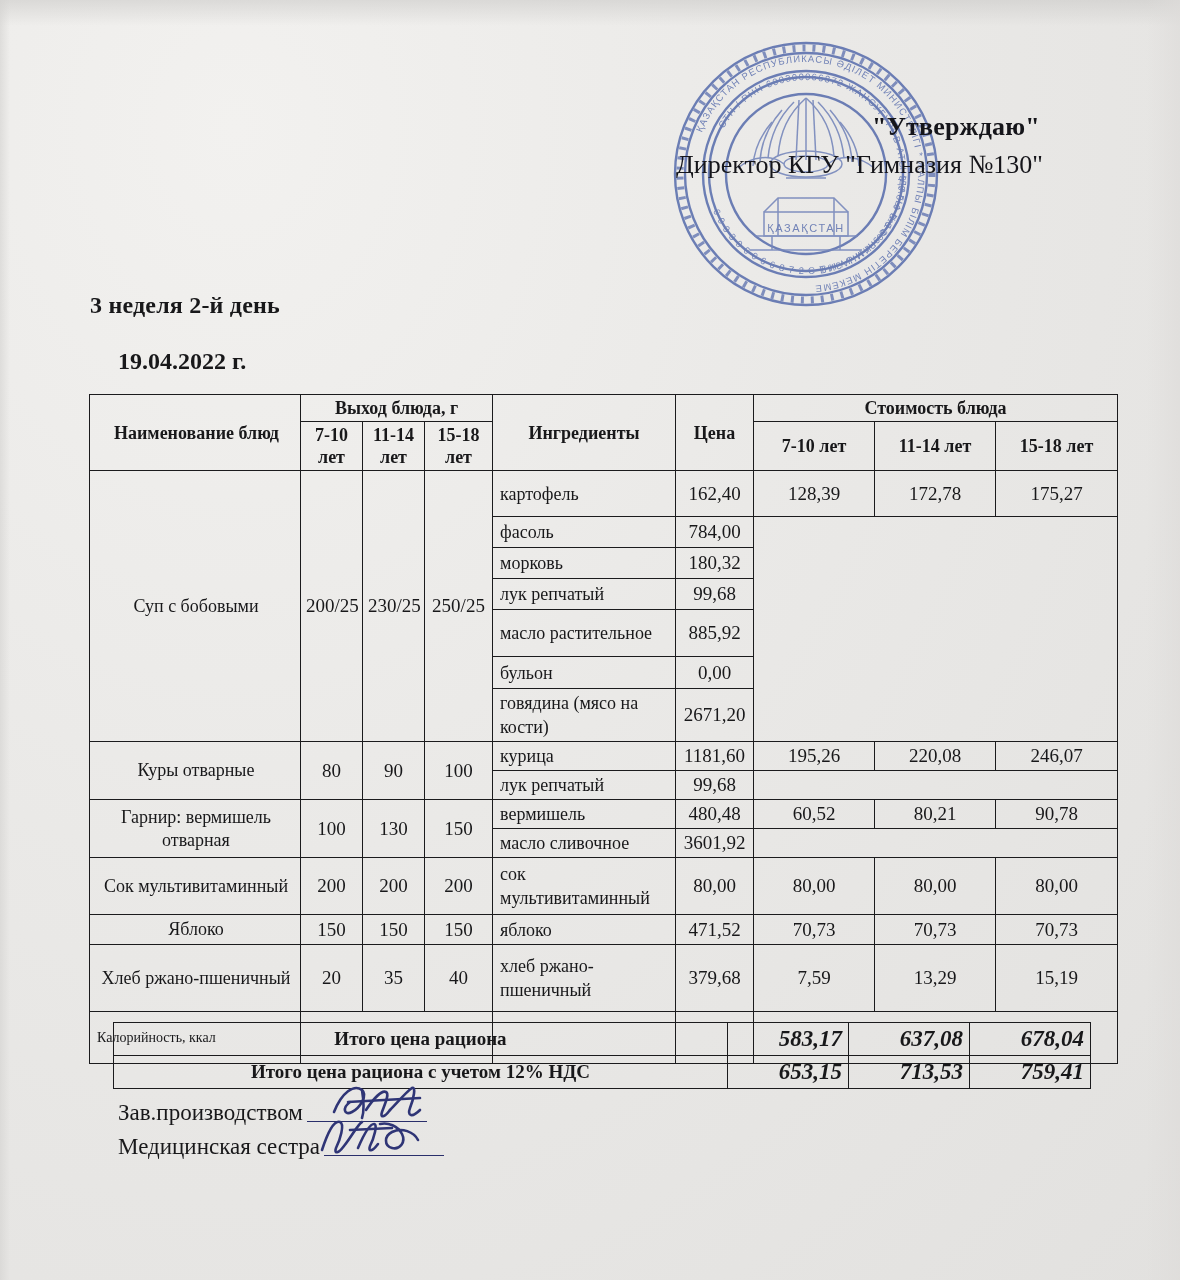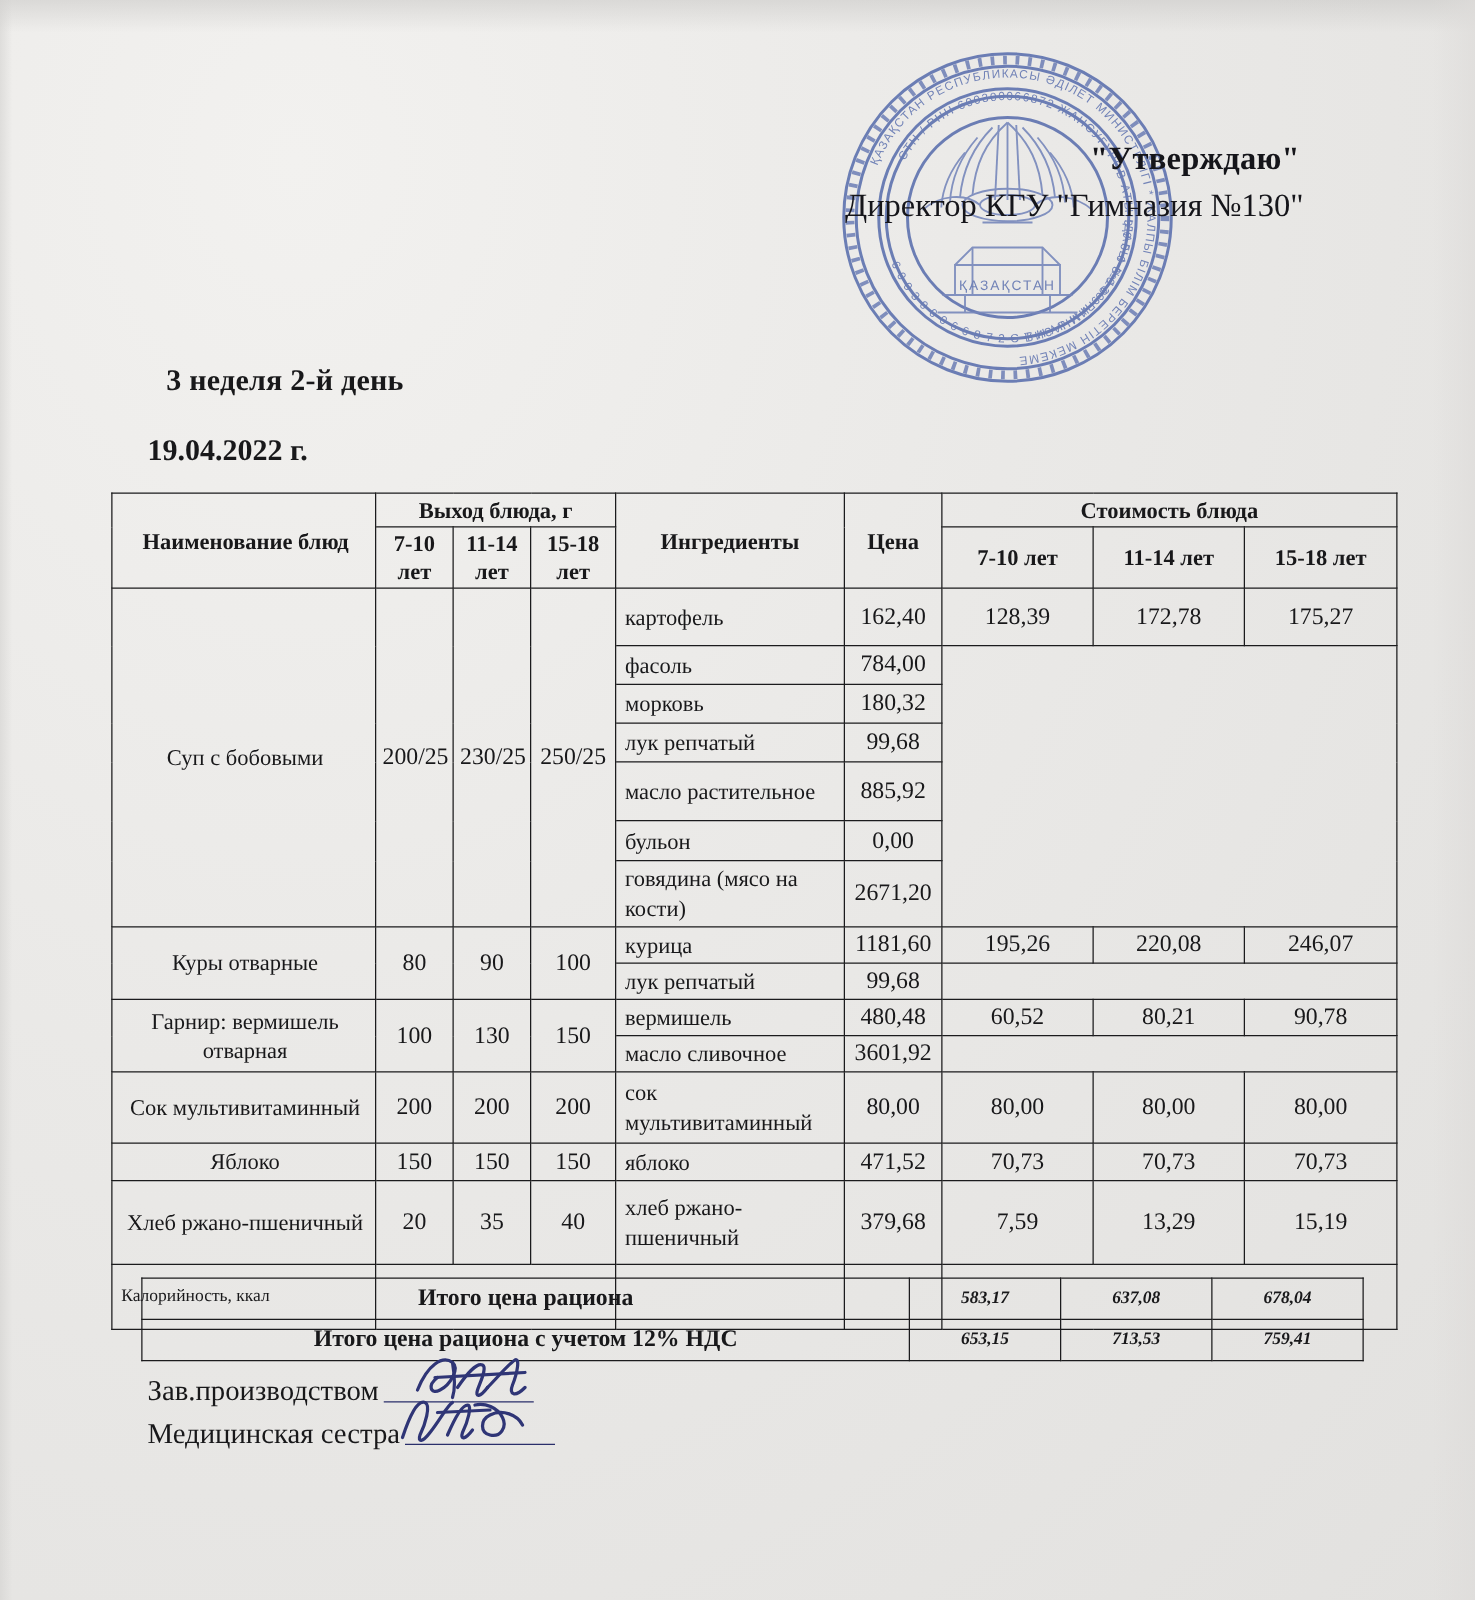--- a/index.html
+++ b/index.html
@@ -89,21 +89,20 @@
   }
 
   
   .week-title {
     position: absolute;
     left: 90px;
     top: 292px;
     font-size: 24px;
     font-weight: bold;
     letter-spacing: .2px;
-    margin-left: 43px;
   }
   .doc-date {
     position: absolute;
     left: 118px;
     top: 348px;
     font-size: 24px;
     font-weight: bold;
   }
 
   
@@ -173,22 +172,22 @@
     height: 26px;
   }
   .tot-label {
     font-weight: bold;
     text-align: center;
     font-size: 19px;
   }
   .tot-val {
     font-style: italic;
     font-weight: bold;
-    text-align: center;
-    font-size: 14px;
+    text-align: right;
+    font-size: 23px;
   }
 
   
   .sign-block {
     position: absolute;
     left: 118px;
     top: 1096px;
     font-size: 23px;
     line-height: 34px;
   }

